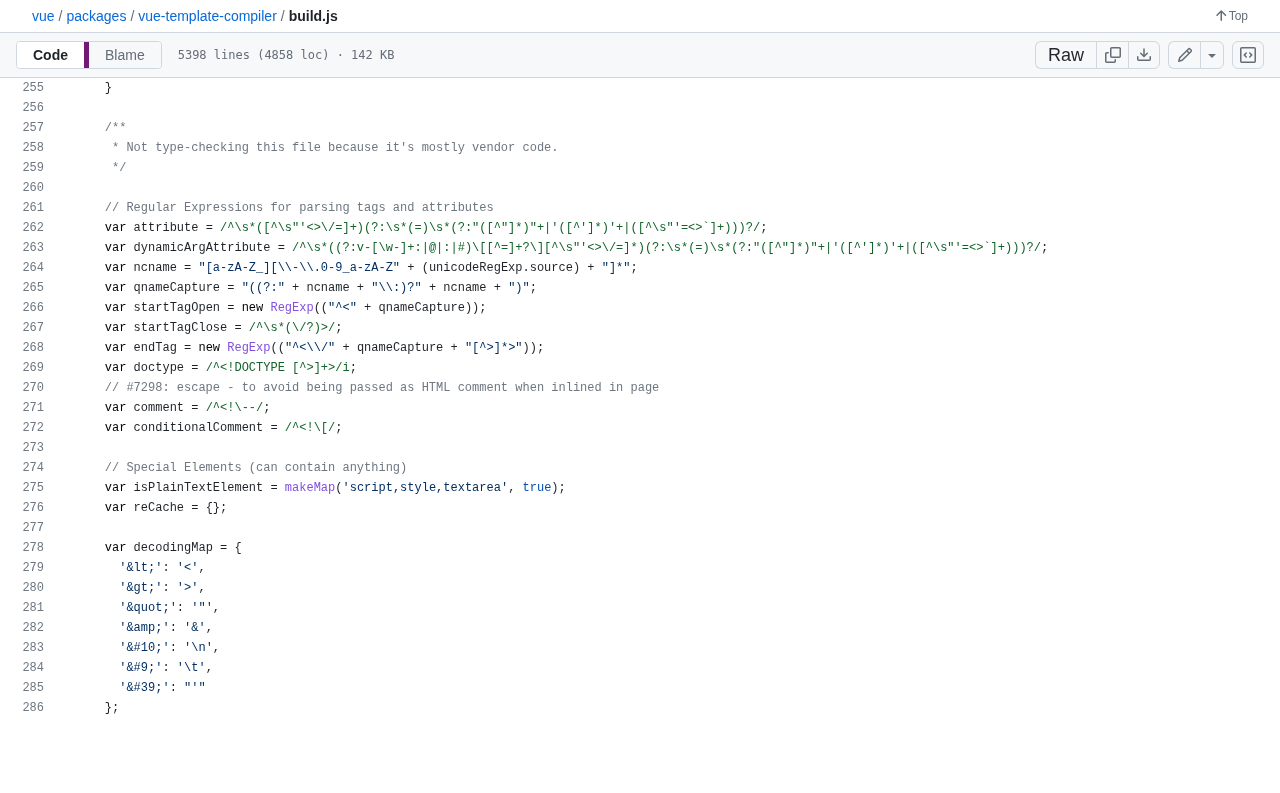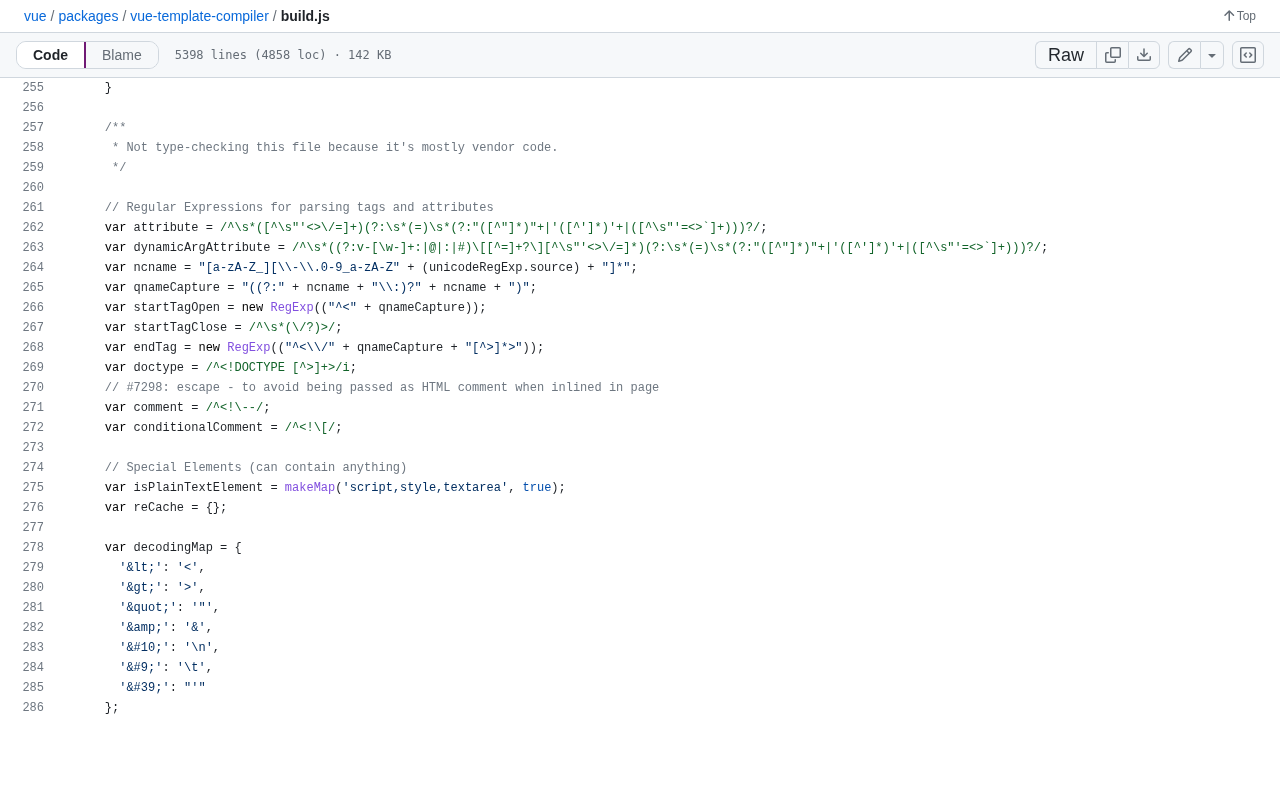--- a/index.html
+++ b/index.html
@@ -6,21 +6,21 @@
     body {
       font-family: -apple-system, BlinkMacSystemFont, "Segoe UI", Helvetica, Arial, sans-serif;
       font-size: 14px;
       color: #1f2328;
       background: #fff;
     }
     .header {
       display: flex;
       justify-content: space-between;
       align-items: center;
-      padding: 8px 24px;
+      padding: 8px 32px;
       border-bottom: 1px solid #d0d7de;
     }
     .breadcrumb {
       font-size: 14px;
       display: flex;
       align-items: center;
       gap: 4px;
     }
     .breadcrumb a { color: #0969da; text-decoration: none; }
     .breadcrumb .sep { color: #656d76; }
@@ -34,32 +34,32 @@
     }
     .toolbar {
       display: flex;
       justify-content: space-between;
       align-items: center;
       padding: 8px 16px;
       background: #f6f8fa;
       border-bottom: 1px solid #d0d7de;
     }
     .toolbar-left { display: flex; align-items: center; gap: 16px; }
-    .tab-group { display: flex; border: 1px solid #d0d7de; border-radius: 10px; overflow: hidden; }
+    .tab-group { display: flex; border: 1px solid #d0d7de; border-radius: 4px; overflow: hidden; }
     .tab-btn {
       padding: 5px 16px;
       font-size: 14px;
       font-weight: 500;
       background: #f6f8fa;
       border: none;
       cursor: pointer;
       color: #656d76;
     }
     .tab-btn.active { background: #fff; color: #1f2328; font-weight: 600; }
-    .tab-btn + .tab-btn { border-left: 2px solid #701a75; }
+    .tab-btn + .tab-btn { border-left: 5px solid #701a75; }
     .file-info {
       font-family: ui-monospace, SFMono-Regular, Menlo, Monaco, Consolas, monospace;
       font-size: 12px;
       color: #656d76;
     }
     .toolbar-right { display: flex; align-items: center; gap: 8px; }
     .btn {
       padding: 3px 12px;
       font-size: 18px;
       border: 1px solid #d0d7de;

